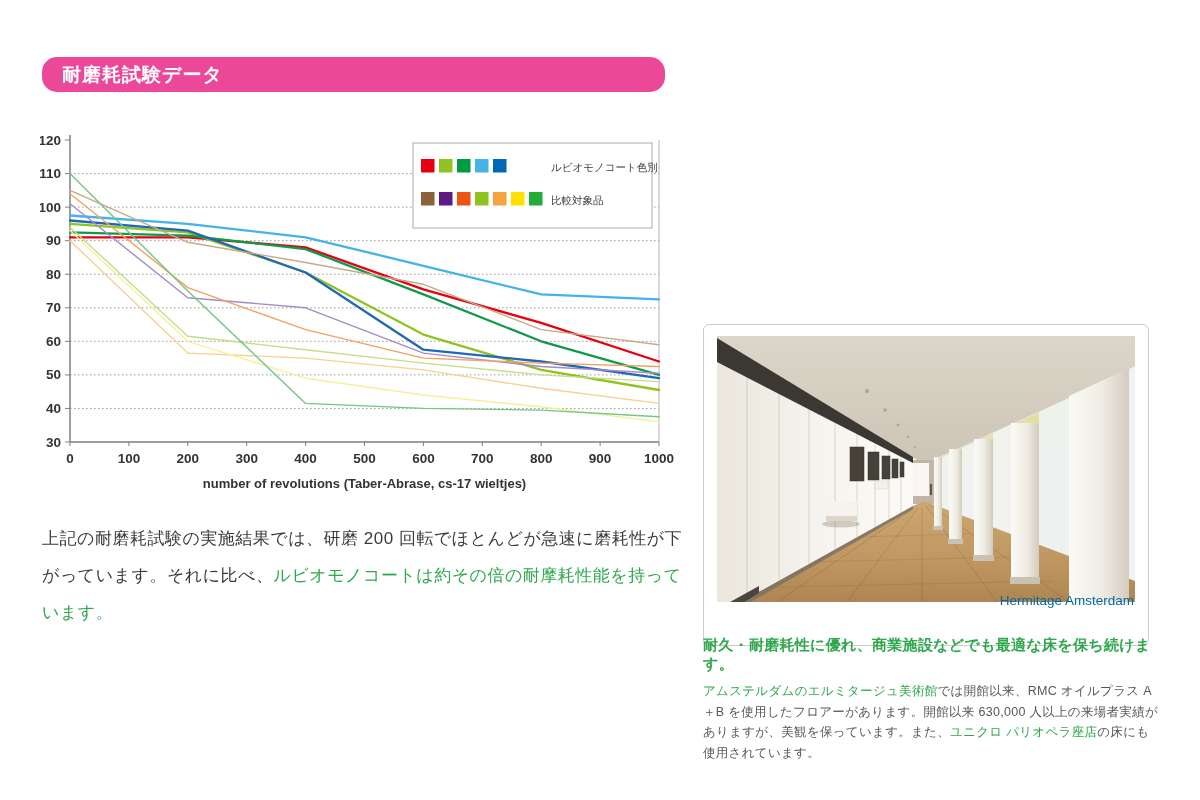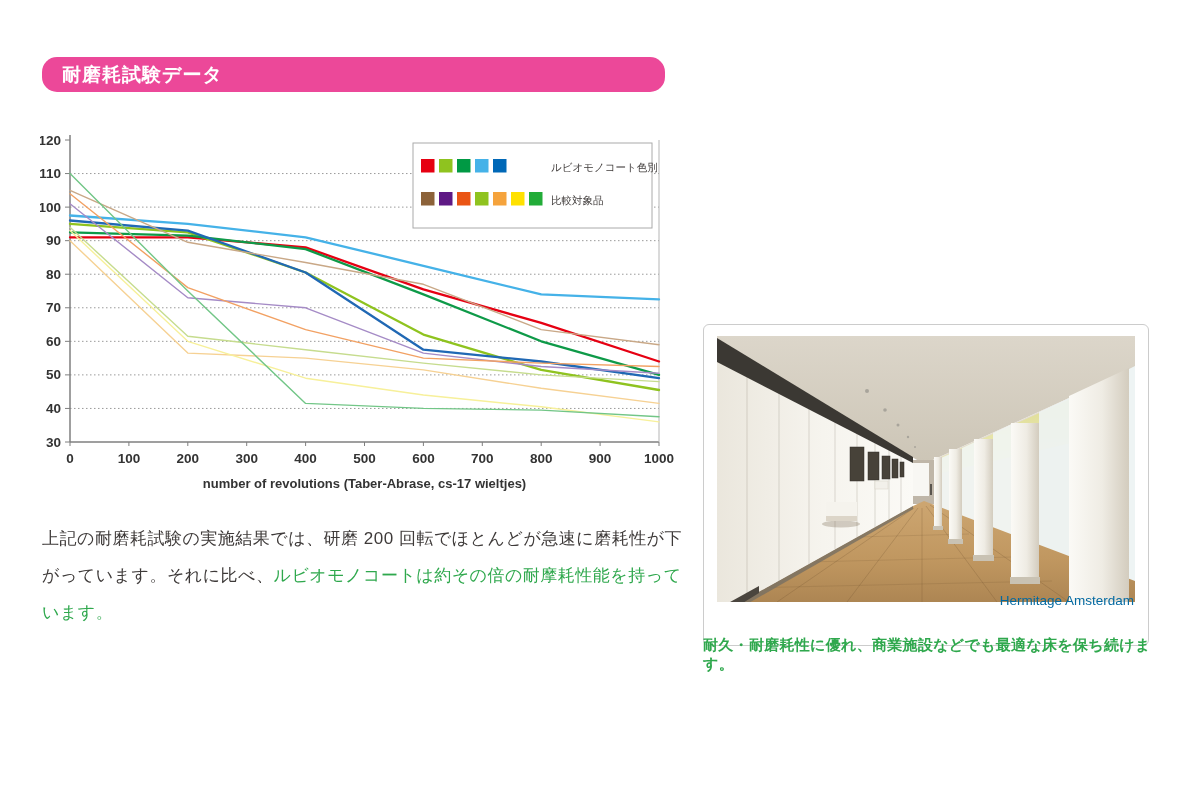--- a/index.html
+++ b/index.html
@@ -232,13 +232,14 @@
         <circle cx="191" cy="101" r="1.2"></circle>
         <circle cx="198" cy="111" r="1"></circle>
       </g>
     </svg>
   </div>
   <div class="photo-caption">Hermitage  Amsterdam</div>
 </div>
 
 <div class="info">
   <p class="info-heading">耐久・耐磨耗性に優れ、商業施設などでも最適な床を保ち続けます。</p>
+  <p class="info-body"><span class="green-text">アムステルダムのエルミタージュ美術館</span><span>では開館以来、RMC オイルプラス A＋B を使用したフロアーがあります。開館以来 630,000 人以上の来場者実績がありますが、美観を保っています。また、</span><span class="green-text">ユニクロ パリオペラ座店</span><span>の床にも使用されています。</span></p>
 </div>
 
 </body></html>

